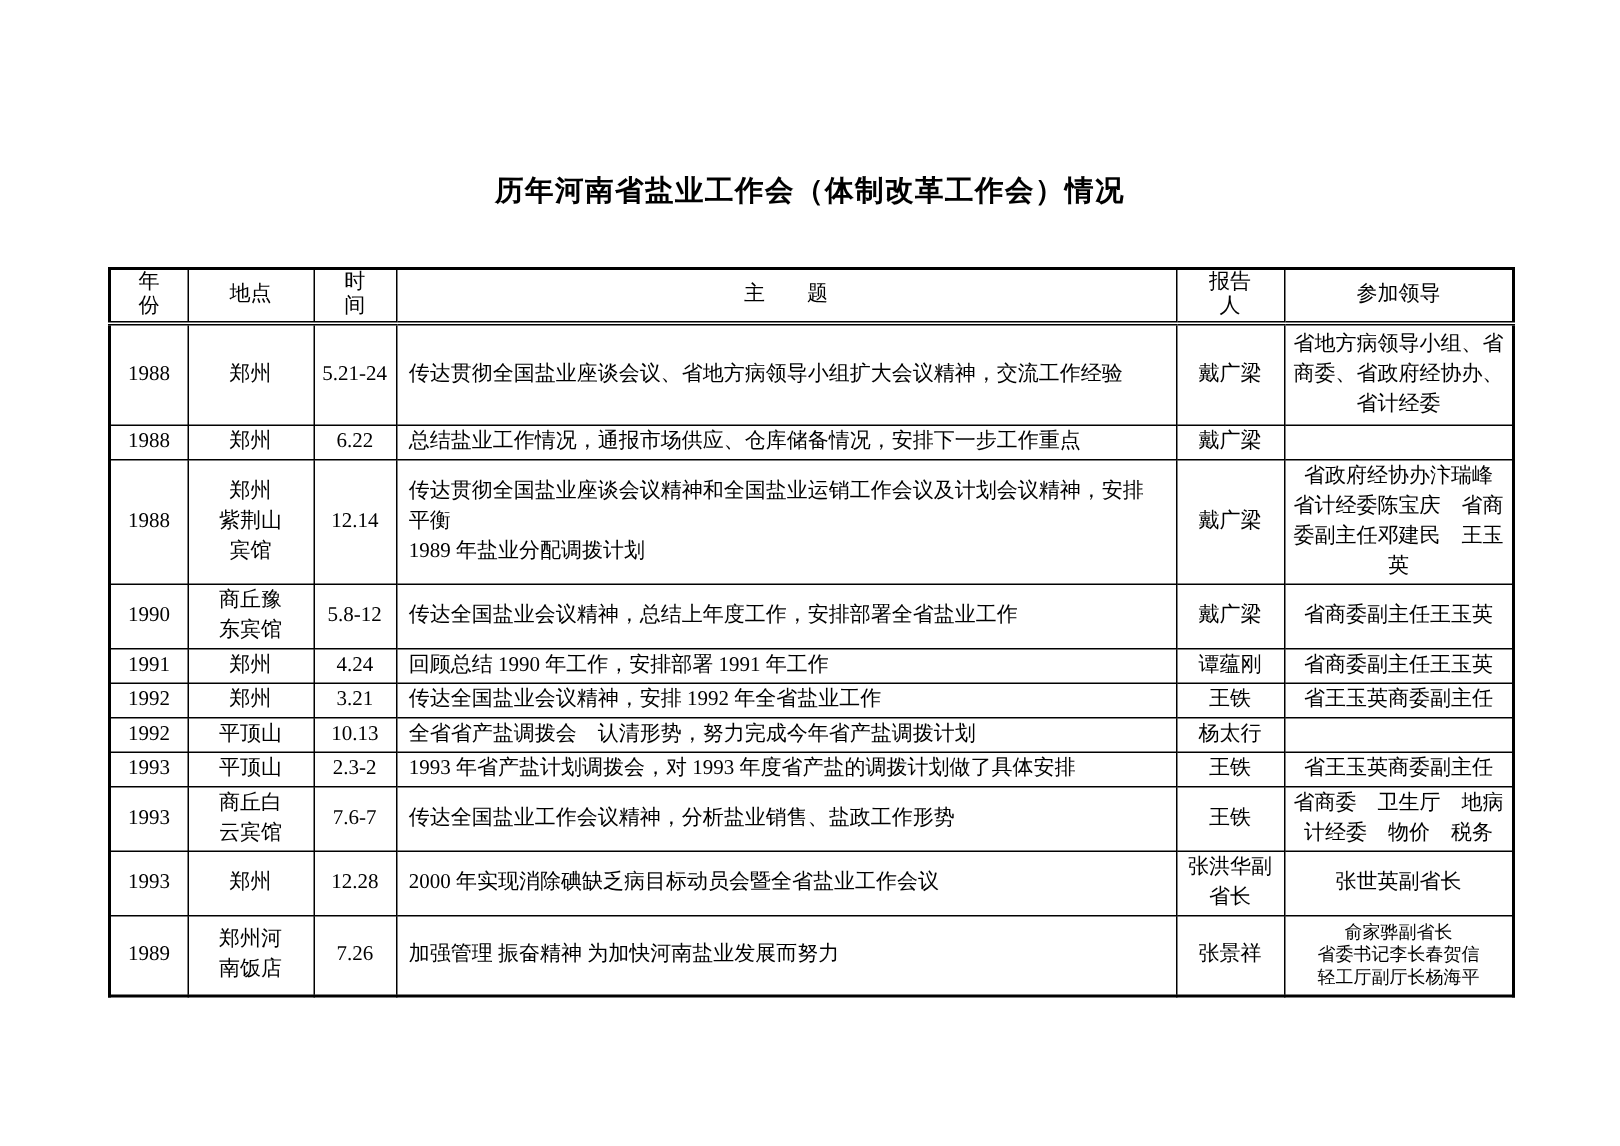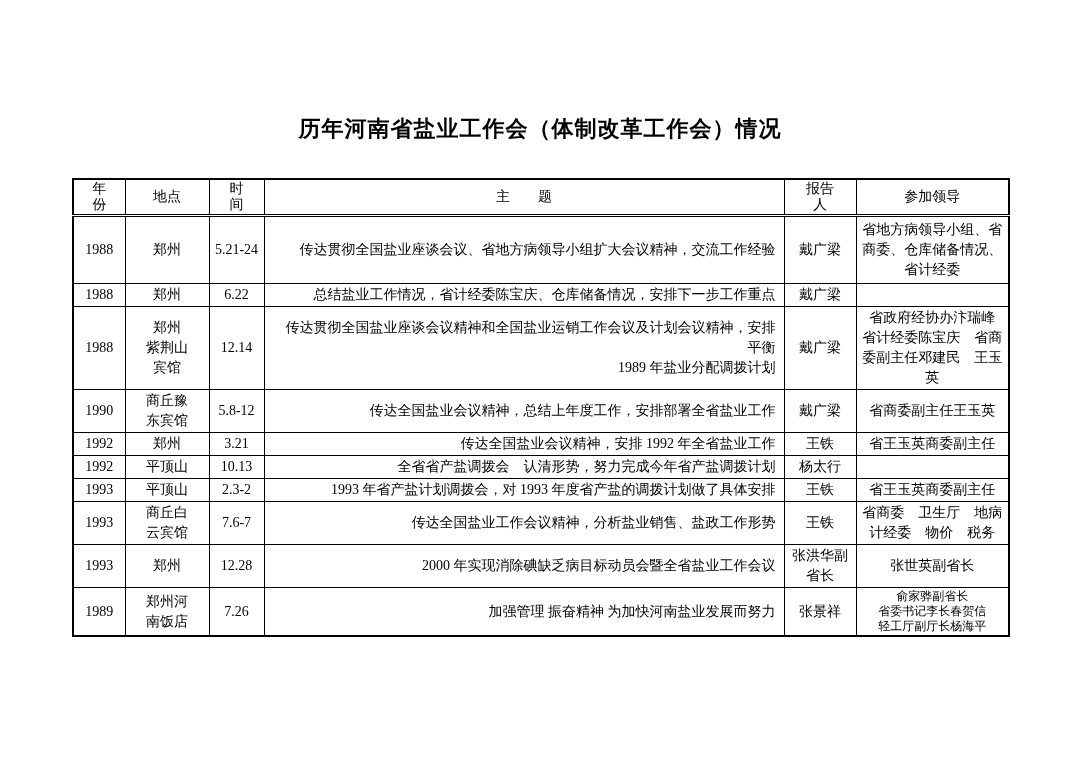--- a/index.html
+++ b/index.html
@@ -10,21 +10,21 @@
     color:#000;
     font-family:"Liberation Serif","DejaVu Serif",serif;
     overflow:hidden;
   }
   .doc-title {
     position:absolute;
     top:114px; left:0; width:100%;
     text-align:center;
     font-family:"Liberation Sans","DejaVu Sans",sans-serif;
     font-weight:bold;
-    font-size:22px;
+    font-size:19px;
     letter-spacing:1px;
   }
   table.doc-table {
     position:absolute;
     left:72px; top:178px;
     width:936px;
     border-collapse:collapse;
     table-layout:fixed;
     font-size:14px;
     border:2px solid #000;
@@ -45,21 +45,21 @@
     overflow:hidden;
   }
   .doc-table thead th {
     font-weight:normal;
     line-height:16px;
     height:18px;
     border-bottom:3px double #000;
     padding:1px 16px;
   }
   .doc-table td.topic {
-    text-align:right;
+    text-align:left;
     padding-left:8px;
     padding-right:8px;
   }
   .doc-table td.small {
     font-size:12px;
     line-height:15px;
   }
   tbody tr:nth-child(1)  { height:68px; }
   tbody tr:nth-child(2)  { height:21px; }
   tbody tr:nth-child(3)  { height:80px; }
@@ -100,28 +100,28 @@
       </tr>
     </thead>
     <tbody>
       <tr>
         <td>1988</td>
         <td>郑州</td>
         <td>5.21-24</td>
         <td class="topic">传达贯彻全国盐业座谈会议、省地方病领导小组扩大会议精神，交流工作经验</td>
         <td>戴广梁</td>
         <td>省地方病领导小组、省
-商委、仓库储备情况、
+商委、省政府经协办、
 省计经委</td>
       </tr>
       <tr>
         <td>1988</td>
         <td>郑州</td>
         <td>6.22</td>
-        <td class="topic">总结盐业工作情况，省计经委陈宝庆、仓库储备情况，安排下一步工作重点</td>
+        <td class="topic">总结盐业工作情况，通报市场供应、仓库储备情况，安排下一步工作重点</td>
         <td>戴广梁</td>
         <td></td>
       </tr>
       <tr>
         <td>1988</td>
         <td>郑州
 紫荆山
 宾馆</td>
         <td>12.14</td>
         <td class="topic">传达贯彻全国盐业座谈会议精神和全国盐业运销工作会议及计划会议精神，安排平衡
@@ -132,20 +132,28 @@
 委副主任邓建民　王玉
 英</td>
       </tr>
       <tr>
         <td>1990</td>
         <td>商丘豫
 东宾馆</td>
         <td>5.8-12</td>
         <td class="topic">传达全国盐业会议精神，总结上年度工作，安排部署全省盐业工作</td>
         <td>戴广梁</td>
+        <td>省商委副主任王玉英</td>
+      </tr>
+      <tr>
+        <td>1991</td>
+        <td>郑州</td>
+        <td>4.24</td>
+        <td class="topic">回顾总结 1990 年工作，安排部署 1991 年工作</td>
+        <td>谭蕴刚</td>
         <td>省商委副主任王玉英</td>
       </tr>
       <tr>
         <td>1992</td>
         <td>郑州</td>
         <td>3.21</td>
         <td class="topic">传达全国盐业会议精神，安排 1992 年全省盐业工作</td>
         <td>王铁</td>
         <td>省王玉英商委副主任</td>
       </tr>

